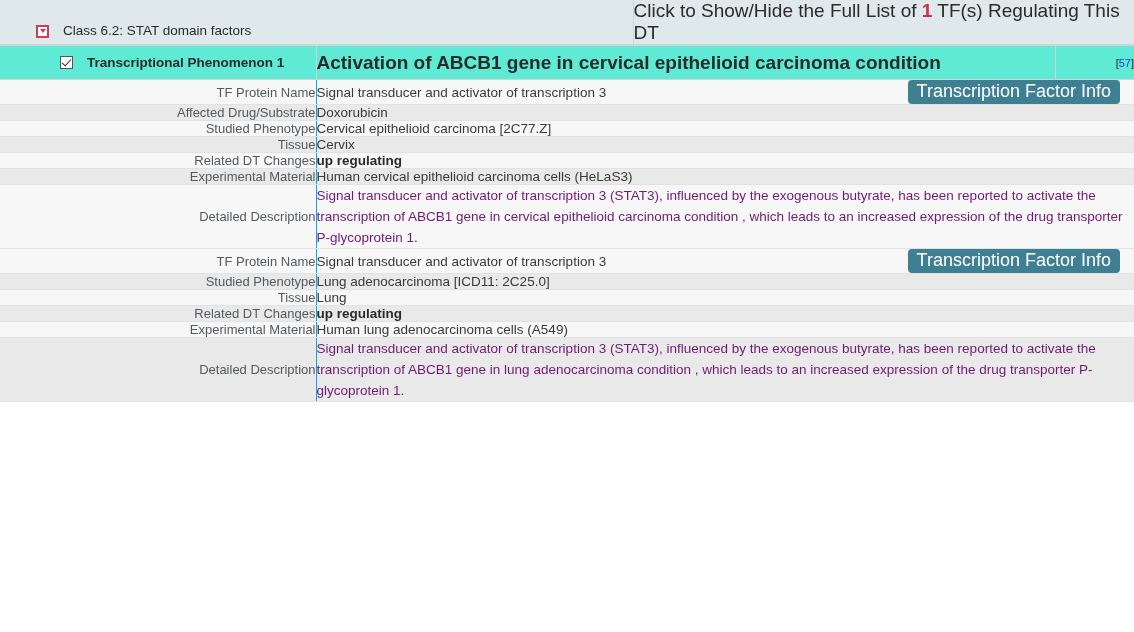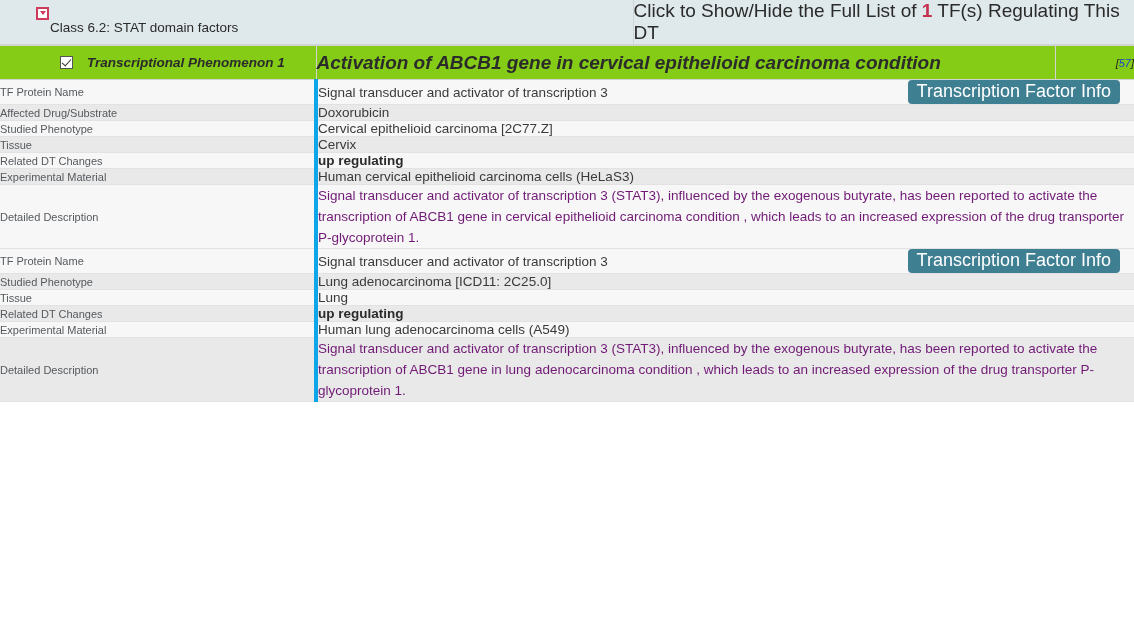--- a/index.html
+++ b/index.html
@@ -31,23 +31,22 @@
     background: #dfe8ea;
     border-bottom: 1px solid #ccd6d8;
     height: 31px;
   }
   .toggle-row .toggle-left {
     border-right: 1px solid #ccd6d8;
     padding-left: 0;
   }
   .toggle-inner {
     display: flex;
-    align-items: flex-start;
+    align-items: flex-end;
     height: 31px;
-    flex-direction: column;
   }
   .toggle-label {
     color: #2b2b2b;
     font-size: 13.5px;
   }
   .toggle-right {
     padding-left: 17px;
     color: #2b2b2b;
     font-size: 19px;
   }
@@ -100,25 +99,24 @@
     top: 0px;
     width: 4px;
     height: 8px;
     border: solid #333;
     border-width: 0 1.8px 1.8px 0;
     transform: rotate(42deg);
   }
 
   
   .ph-row td {
-    background: #84cc16;
+    background: #5eead4;
     border-bottom: 1px solid #d3d3d3;
     border-top: 1px solid #d3d3d3;
     height: 33px;
-    font-style: italic;
   }
   .ph-left {
     border-right: 1px solid #d3d3d3;
   }
   .ph-left-inner {
     display: flex;
     align-items: center;
     height: 33px;
     padding-left: 60px;
   }
@@ -148,25 +146,26 @@
   .ph-ref .brk { color: #222; }
 
   
   .d-row td {
     border-bottom: 1px solid #e2e2e2;
   }
   .d-row.odd td { background: #f7f7f7; }
   .d-row.even td { background: #e9e9e9; }
 
   .d-label {
-    border-right: 4px solid #0ea5e9;
+    border-right: 1px solid #0ea5e9;
     color: #555a5e;
-    font-size: 11px;
+    font-size: 13px;
     padding: 9px 8px 9px 84px;
     vertical-align: middle;
+    text-align: right;
   }
   .d-value {
     color: #3a3a3a;
     font-size: 13.5px;
     padding: 9px 10px 9px 7px;
     vertical-align: middle;
   }
   .d-value.bold {
     font-weight: bold;
     color: #2b2b2b;

